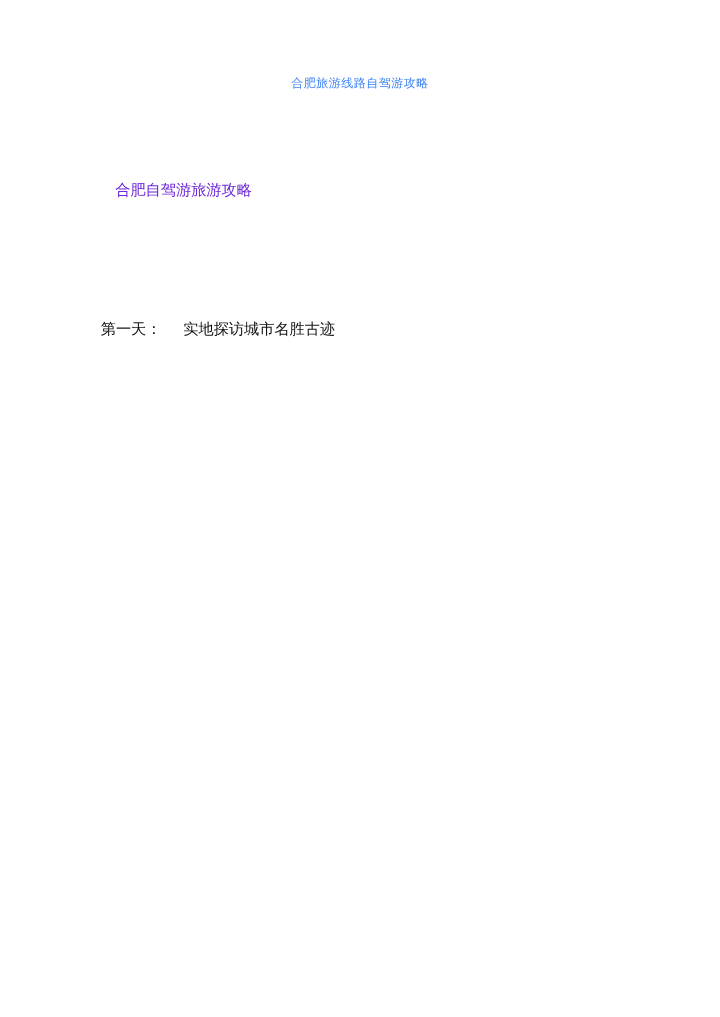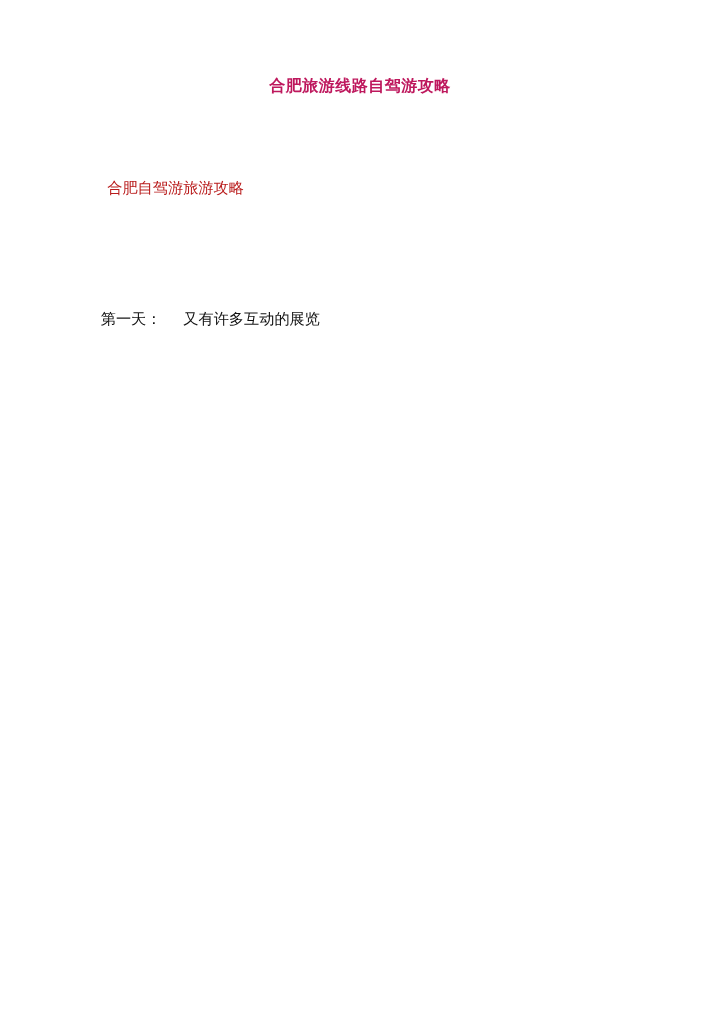--- a/index.html
+++ b/index.html
@@ -22,35 +22,35 @@
   .doc-body {
     position: absolute;
     left: 0;
     top: 0;
     width: 720px;
     padding: 74px 84px 0 84px;
     box-sizing: border-box;
   }
   .doc-title {
     font-family: "DejaVu Serif", "Liberation Serif", serif;
-    font-size: 16px;
-    font-weight: bold;
+    font-size: 12px;
+    font-weight: normal;
     text-align: center;
     letter-spacing: 0.5px;
     line-height: 1.5;
     margin: 0 0 0 0;
-    color: #be185d;
+    color: #3b82f6;
   }
   .para {
     font-size: 15.2px;
     line-height: 2.42;
     text-align: justify;
     text-justify: inter-ideograph;
-    margin: 8px;
-    color: #b91c1c;
+    margin: 16px;
+    color: #6d28d9;
   }
   .indent-2 {
     text-indent: 2em;
   }
   .indent-1 {
     text-indent: 1em;
   }
   .gap-after-title { height: 64px; }
   .gap-md { height: 40px; }
   .gap-lg { height: 46px; }
@@ -76,21 +76,21 @@
     <p class="para indent-1">合肥自驾游旅游攻略</p>
 
     <div class="gap-md"></div>
 
 
     <div class="gap-lg"></div>
 
     <p class="heading-line">
       <span>第一天：</span>
       <span class="spacer"></span>
-      <span>又有许多互动的展览</span>
+      <span>实地探访城市名胜古迹</span>
     </p>
 
     <div class="gap-lg"></div>
 
 
     <div class="gap-lg"></div>
 
 
   </div>
 </div>

